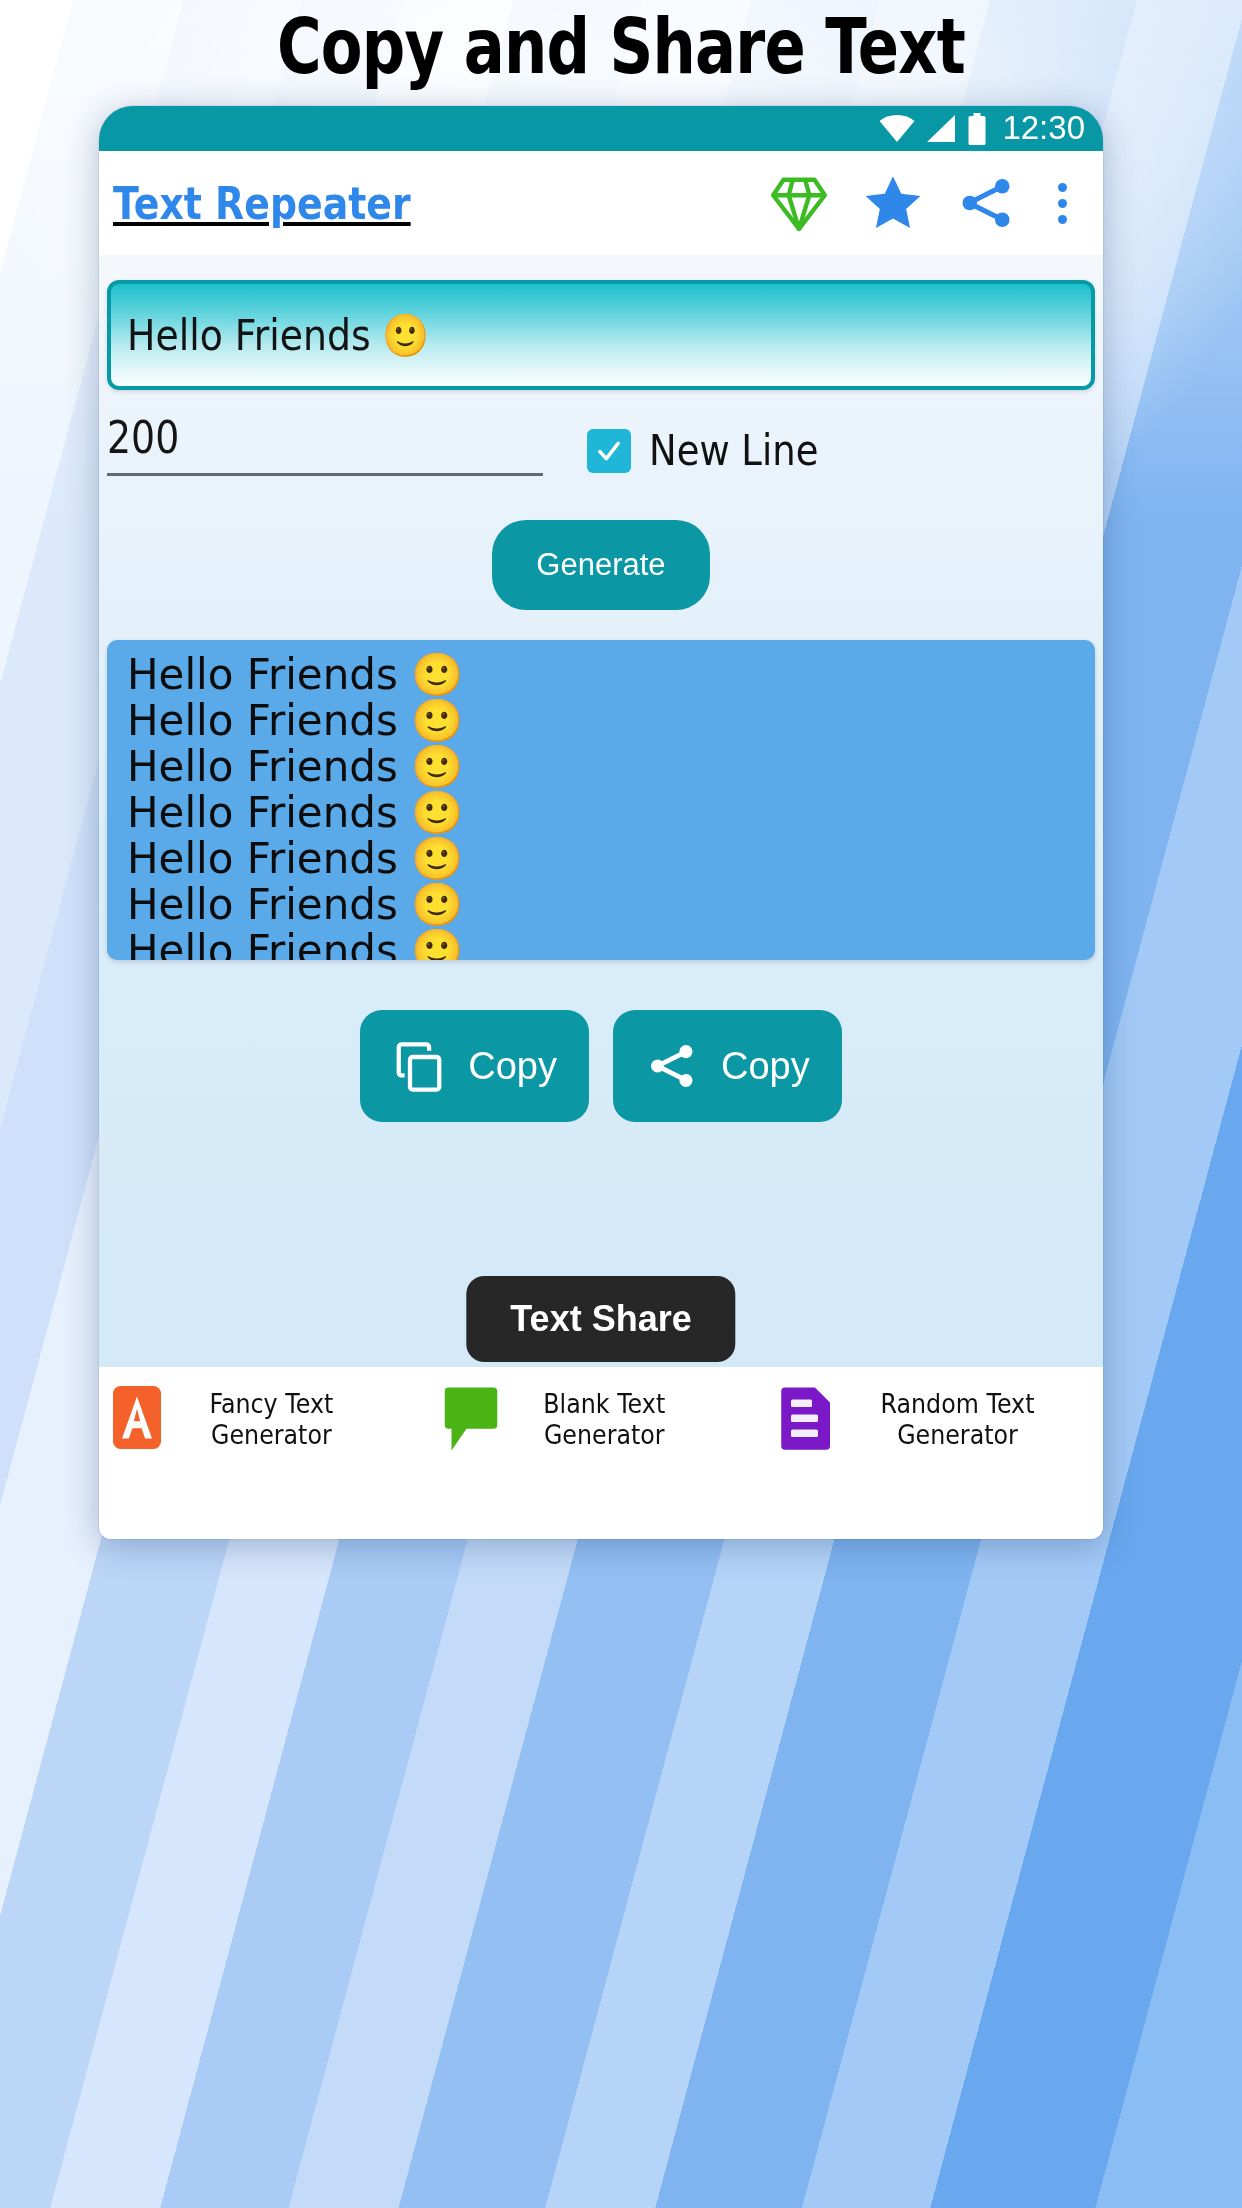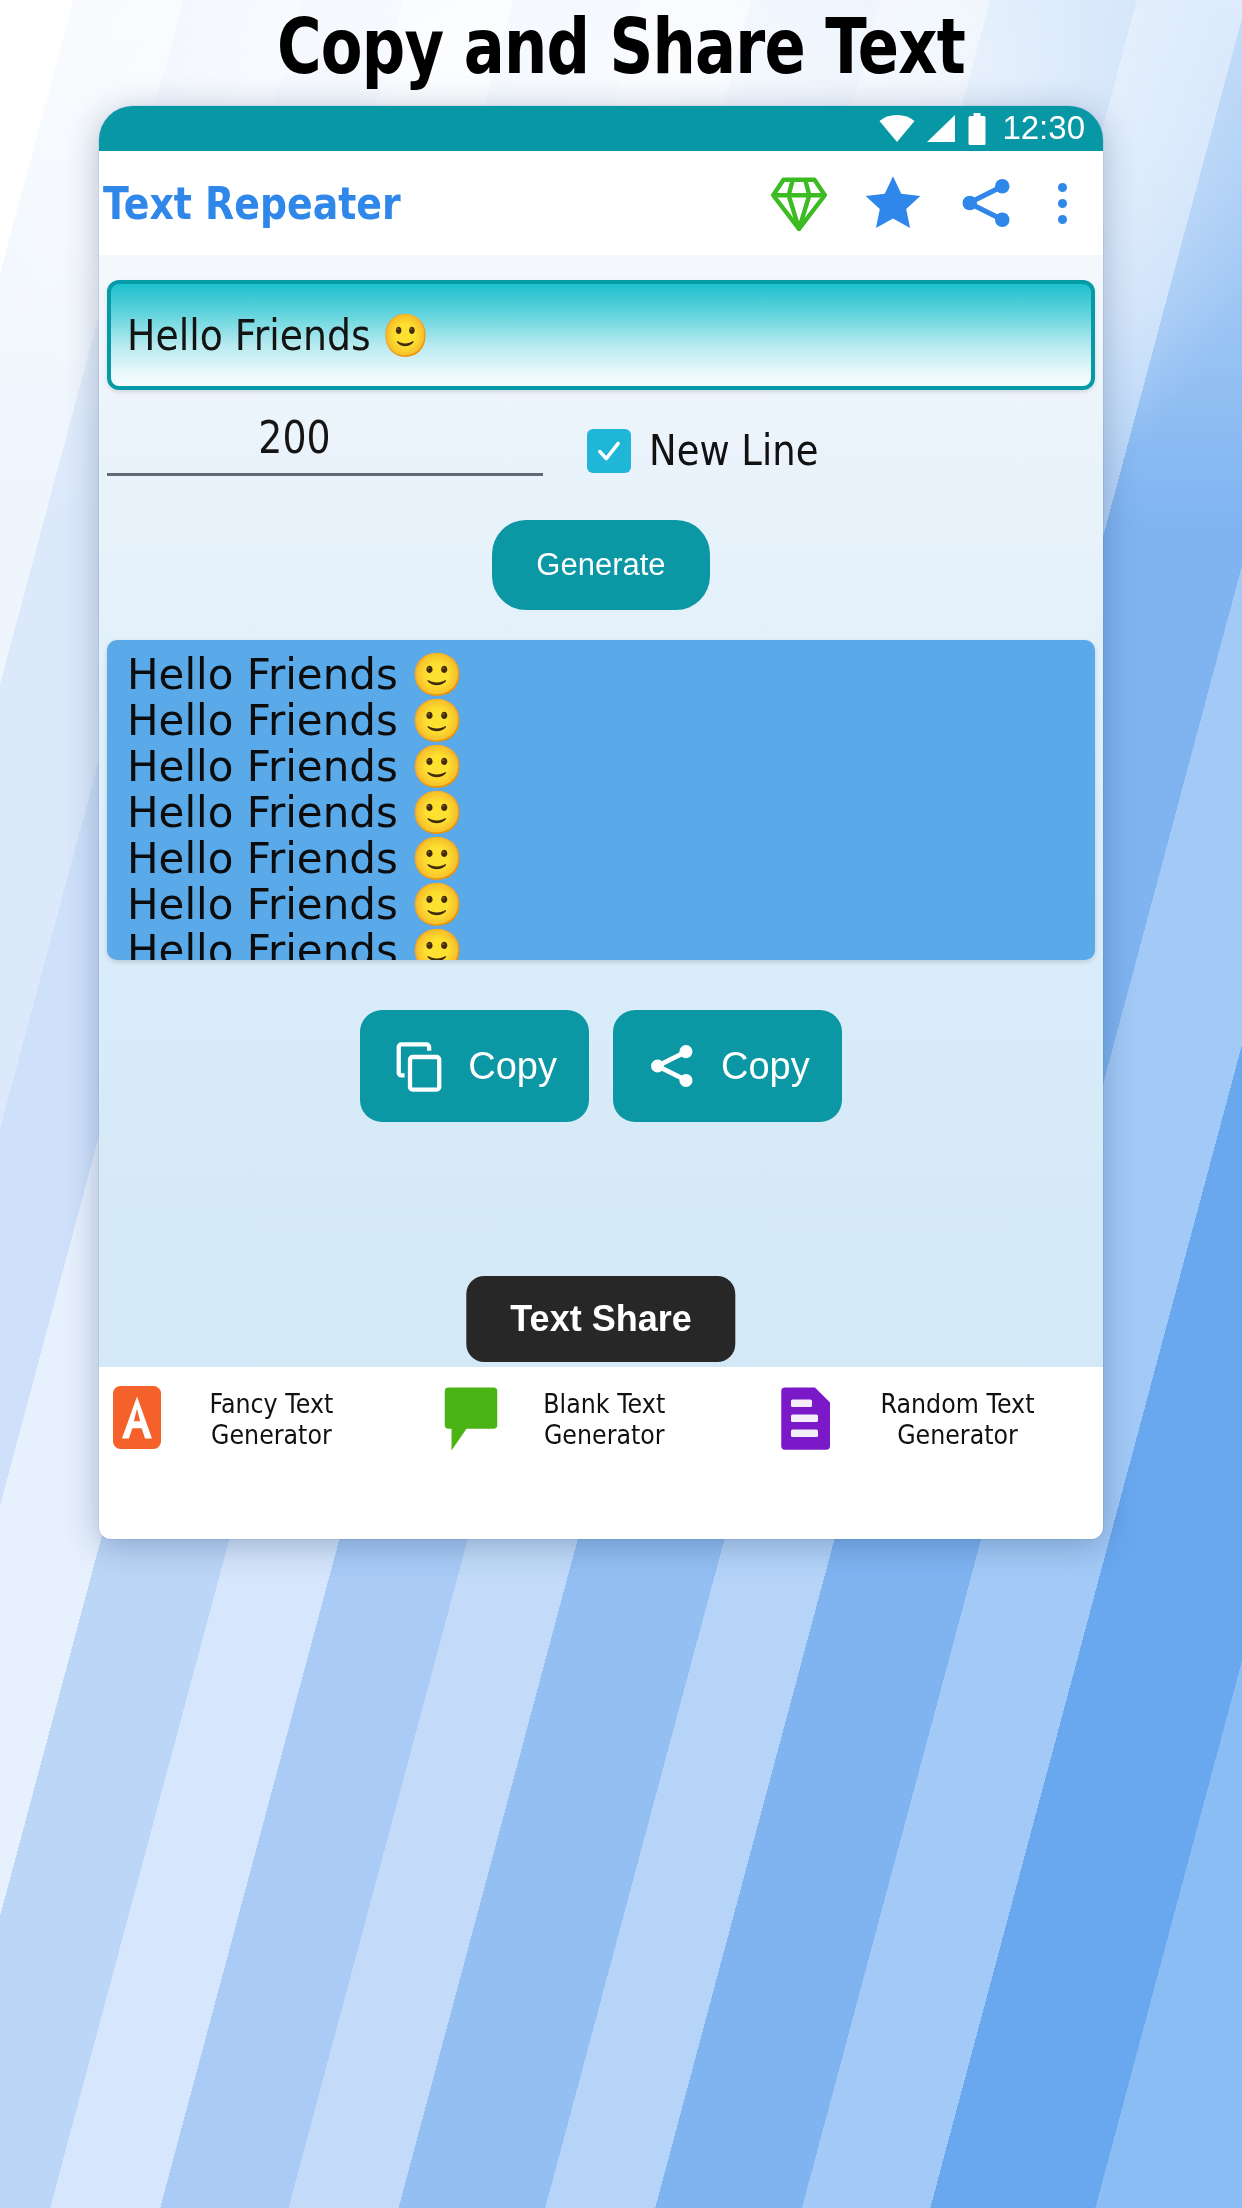--- a/index.html
+++ b/index.html
@@ -78,21 +78,21 @@
   .sb-icon{ display:block; }
   #sb-time{
     font-family:"Liberation Sans", sans-serif;
     font-size:33px; color:#fff; letter-spacing:0px; line-height:1;
     margin-left:4px; margin-top:-2px;
   }
 
   
   #appbar {
     height:104px; flex:none; background:#ffffff;
-    display:flex; align-items:center; padding:0 26px 0 4px;
+    display:flex; align-items:center; padding:0 26px 0 14px;text-decoration:underline;
   }
   #app-title{
     font-family:"DejaVu Sans", sans-serif;
     font-weight:bold; font-size:44px; color:#2f87ea;
     transform:scaleX(0.86); transform-origin:left center;
     white-space:nowrap;
   }
   #appbar-actions{ margin-left:auto; display:flex; align-items:center; gap:32px; }
   .ab-btn{ display:flex; align-items:center; justify-content:center; cursor:pointer; }
   #menu-dots{ display:flex; flex-direction:column; gap:7px; padding:0 10px; }
@@ -126,21 +126,20 @@
   
   #count-row{
     margin-top:22px;
     display:flex; align-items:flex-start;
     height:86px;
   }
   #count-field{
     width:436px;
     border-bottom:3px solid #606a75;
     padding-bottom:10px;
-    text-align:center;
   }
   #count-value{
     font-family:"DejaVu Sans", sans-serif;
     font-size:44px; color:#151515; transform:scaleX(0.86); transform-origin:left center; display:block;
   }
   #newline-wrap{ display:flex; align-items:center; gap:18px; margin-left:44px; margin-top:14px; }
   #newline-box{
     width:44px; height:44px; border-radius:6px; background:#20b6d8;
     display:flex; align-items:center; justify-content:center; flex:none;
   }

